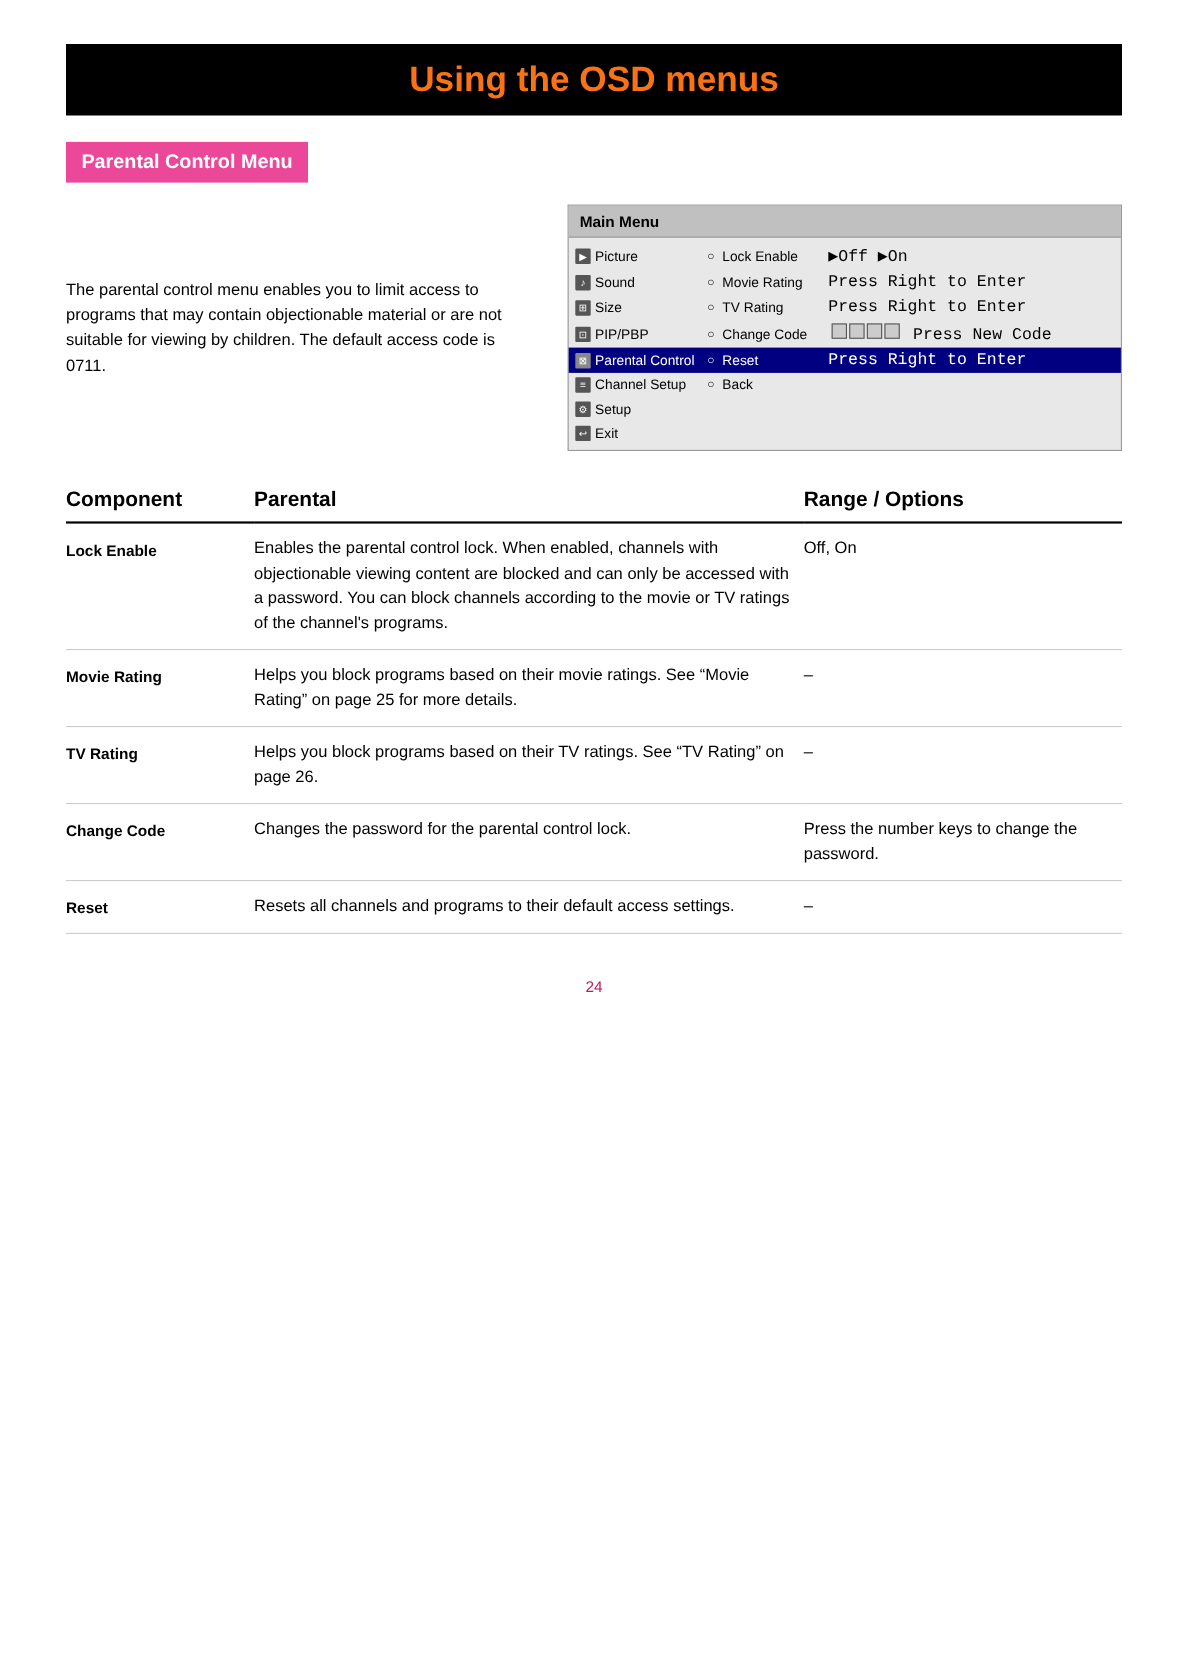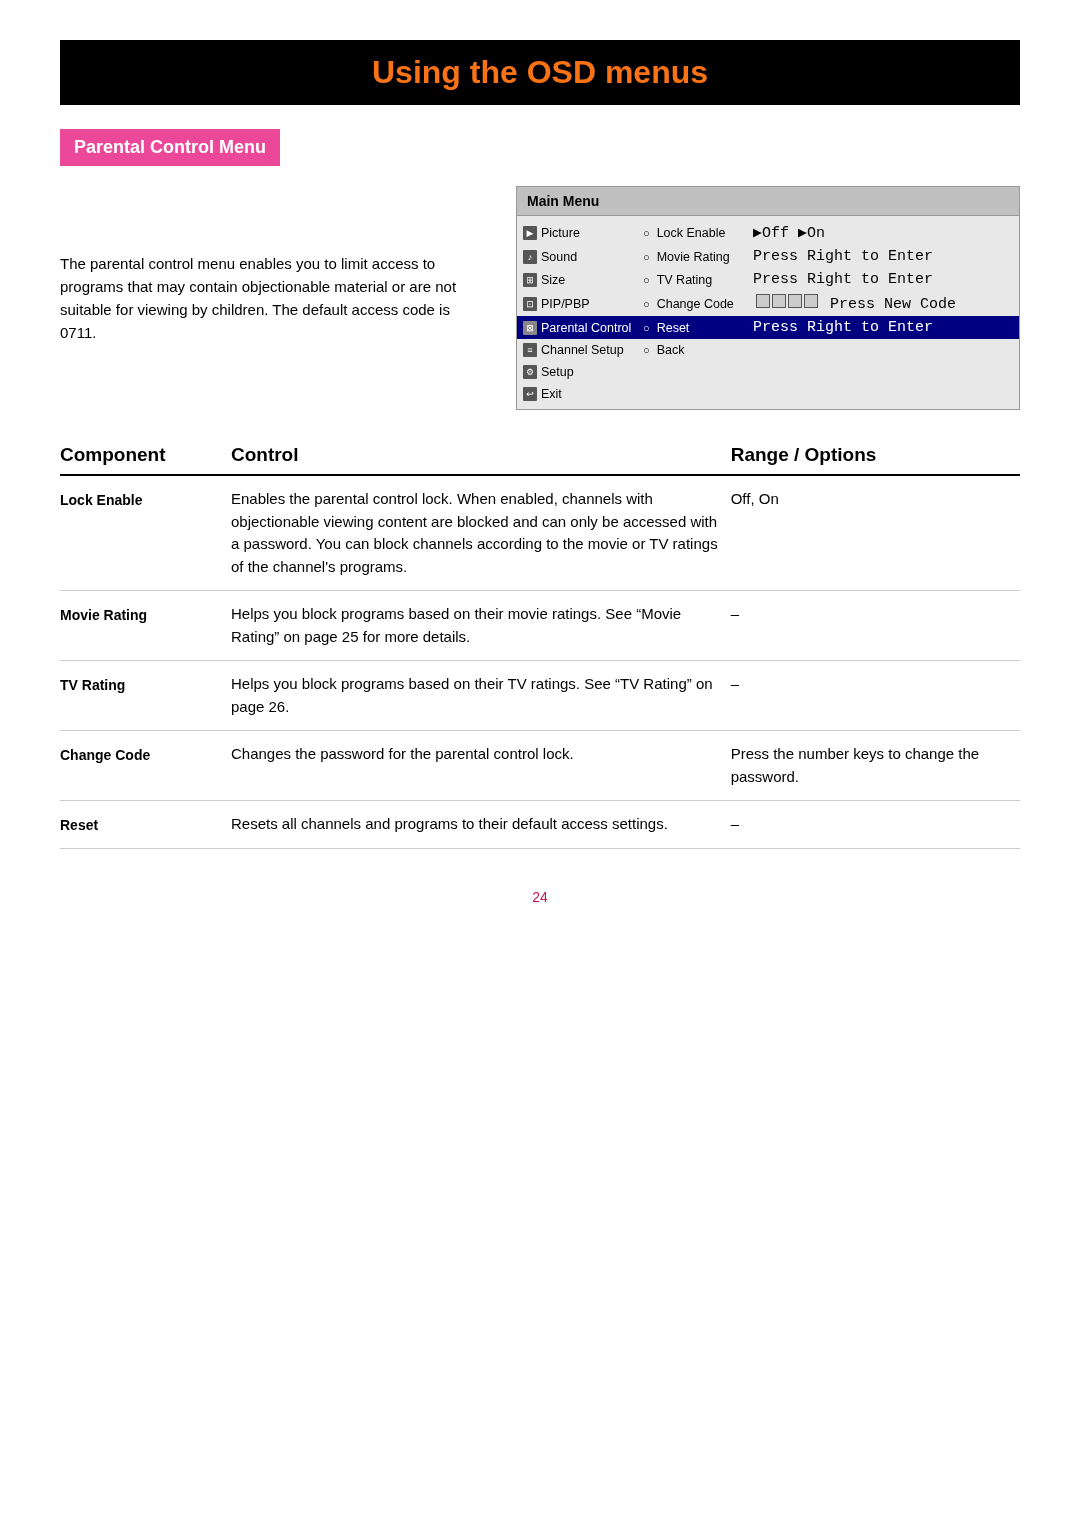--- a/index.html
+++ b/index.html
@@ -323,21 +323,21 @@
     </div>
   </div>
 
   
   <div class="table-section">
 
     <table class="menu-table">
       <thead>
         <tr>
           <th>Component</th>
-          <th>Control</th>
+          <th>Parental</th>
           <th>Range / Options</th>
         </tr>
       </thead>
       <tbody>
 
         <tr>
           <td>Lock Enable</td>
           <td>Enables the parental control lock. When enabled, channels with objectionable viewing content are blocked and can only be accessed with a password. You can block channels according to the movie or TV ratings of the channel's programs.</td>
           <td>Off, On</td>
         </tr>

